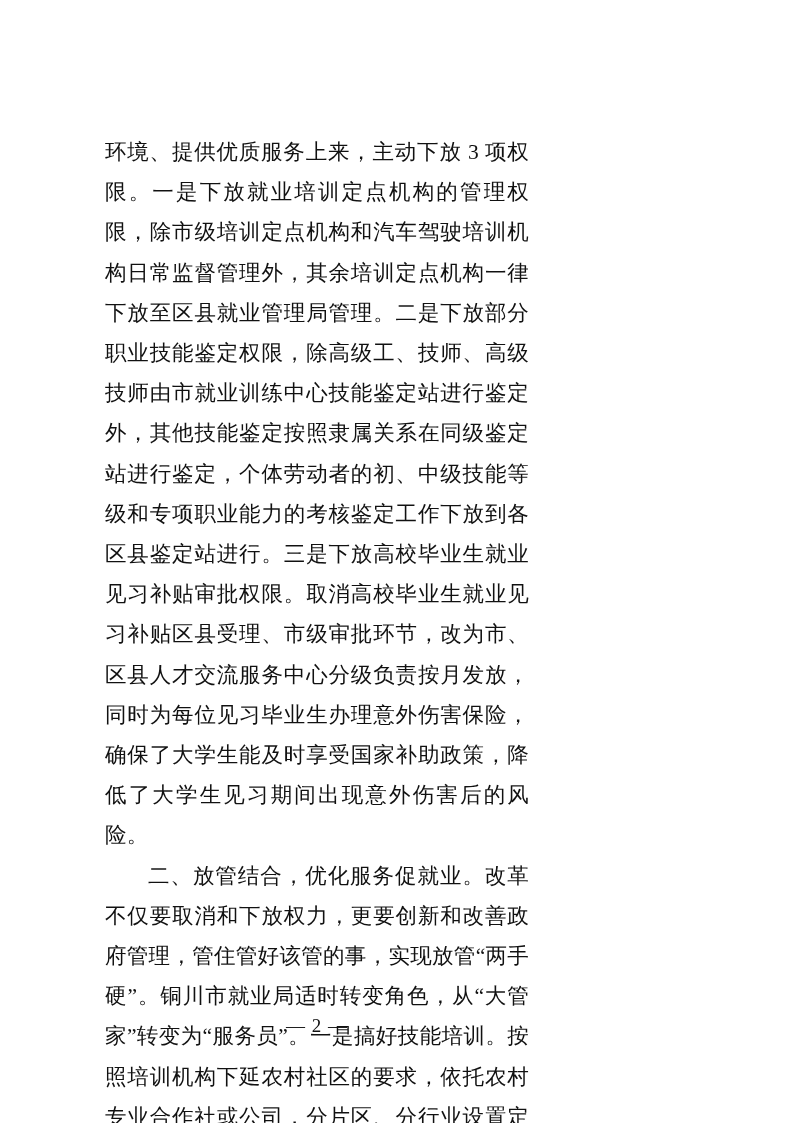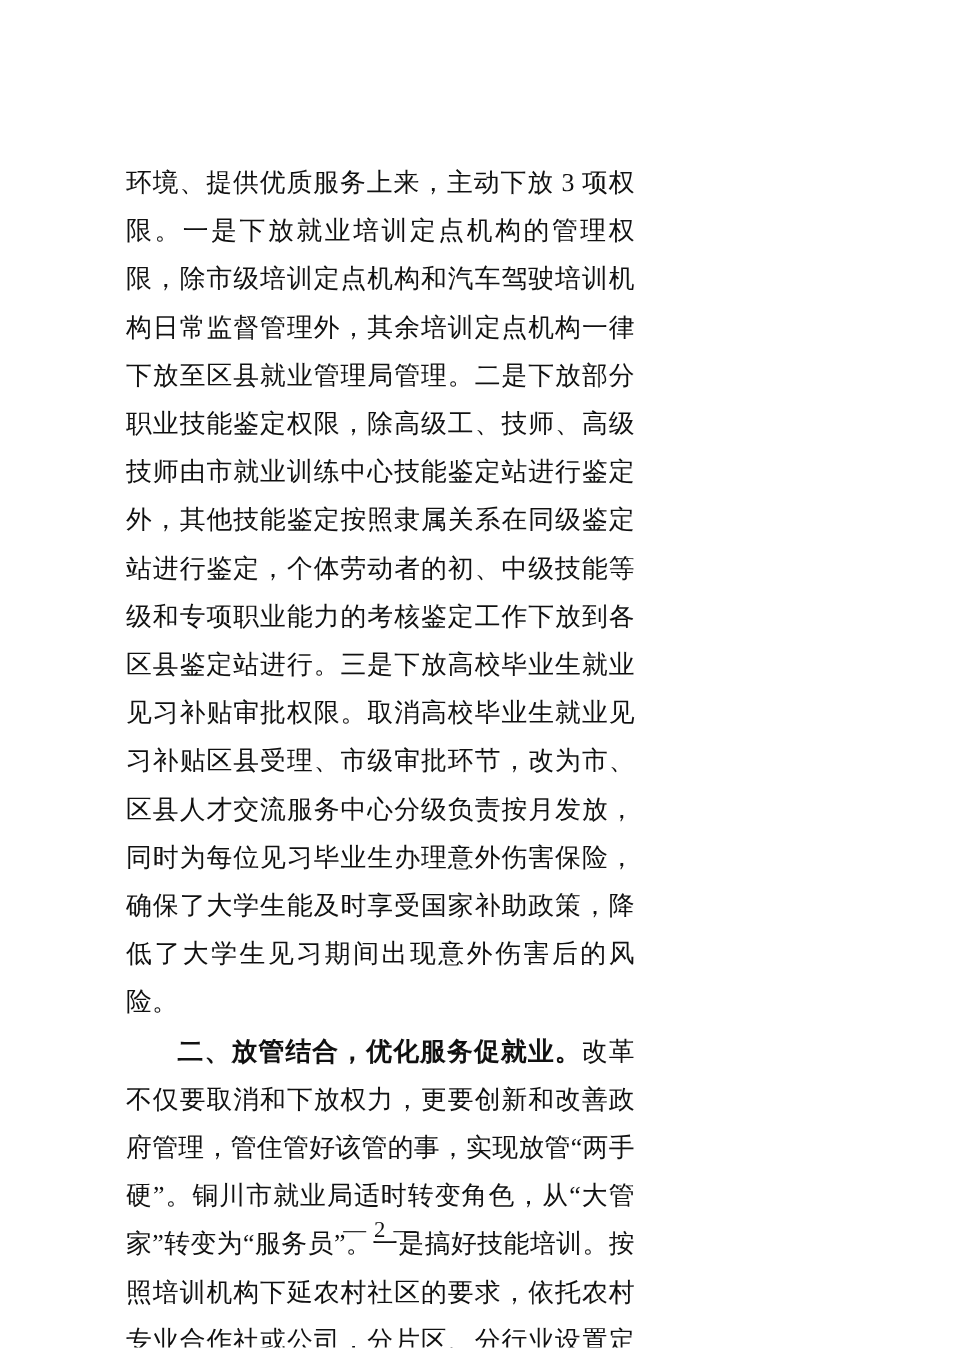--- a/index.html
+++ b/index.html
@@ -31,21 +31,21 @@
     letter-spacing: 0.2px;
   }
   .para {
     margin: 0;
     text-indent: 0;
   }
   .para.indent {
     text-indent: 2em;
   }
   .bold {
-    font-weight: bold;
+    font-weight: normal;
   }
   .footer {
     position: absolute;
     left: 0;
     right: 0;
     bottom: 86px;
     text-align: center;
     font-size: 19px;
     font-family: "Liberation Serif", "DejaVu Serif", serif;
     color: #111111;

